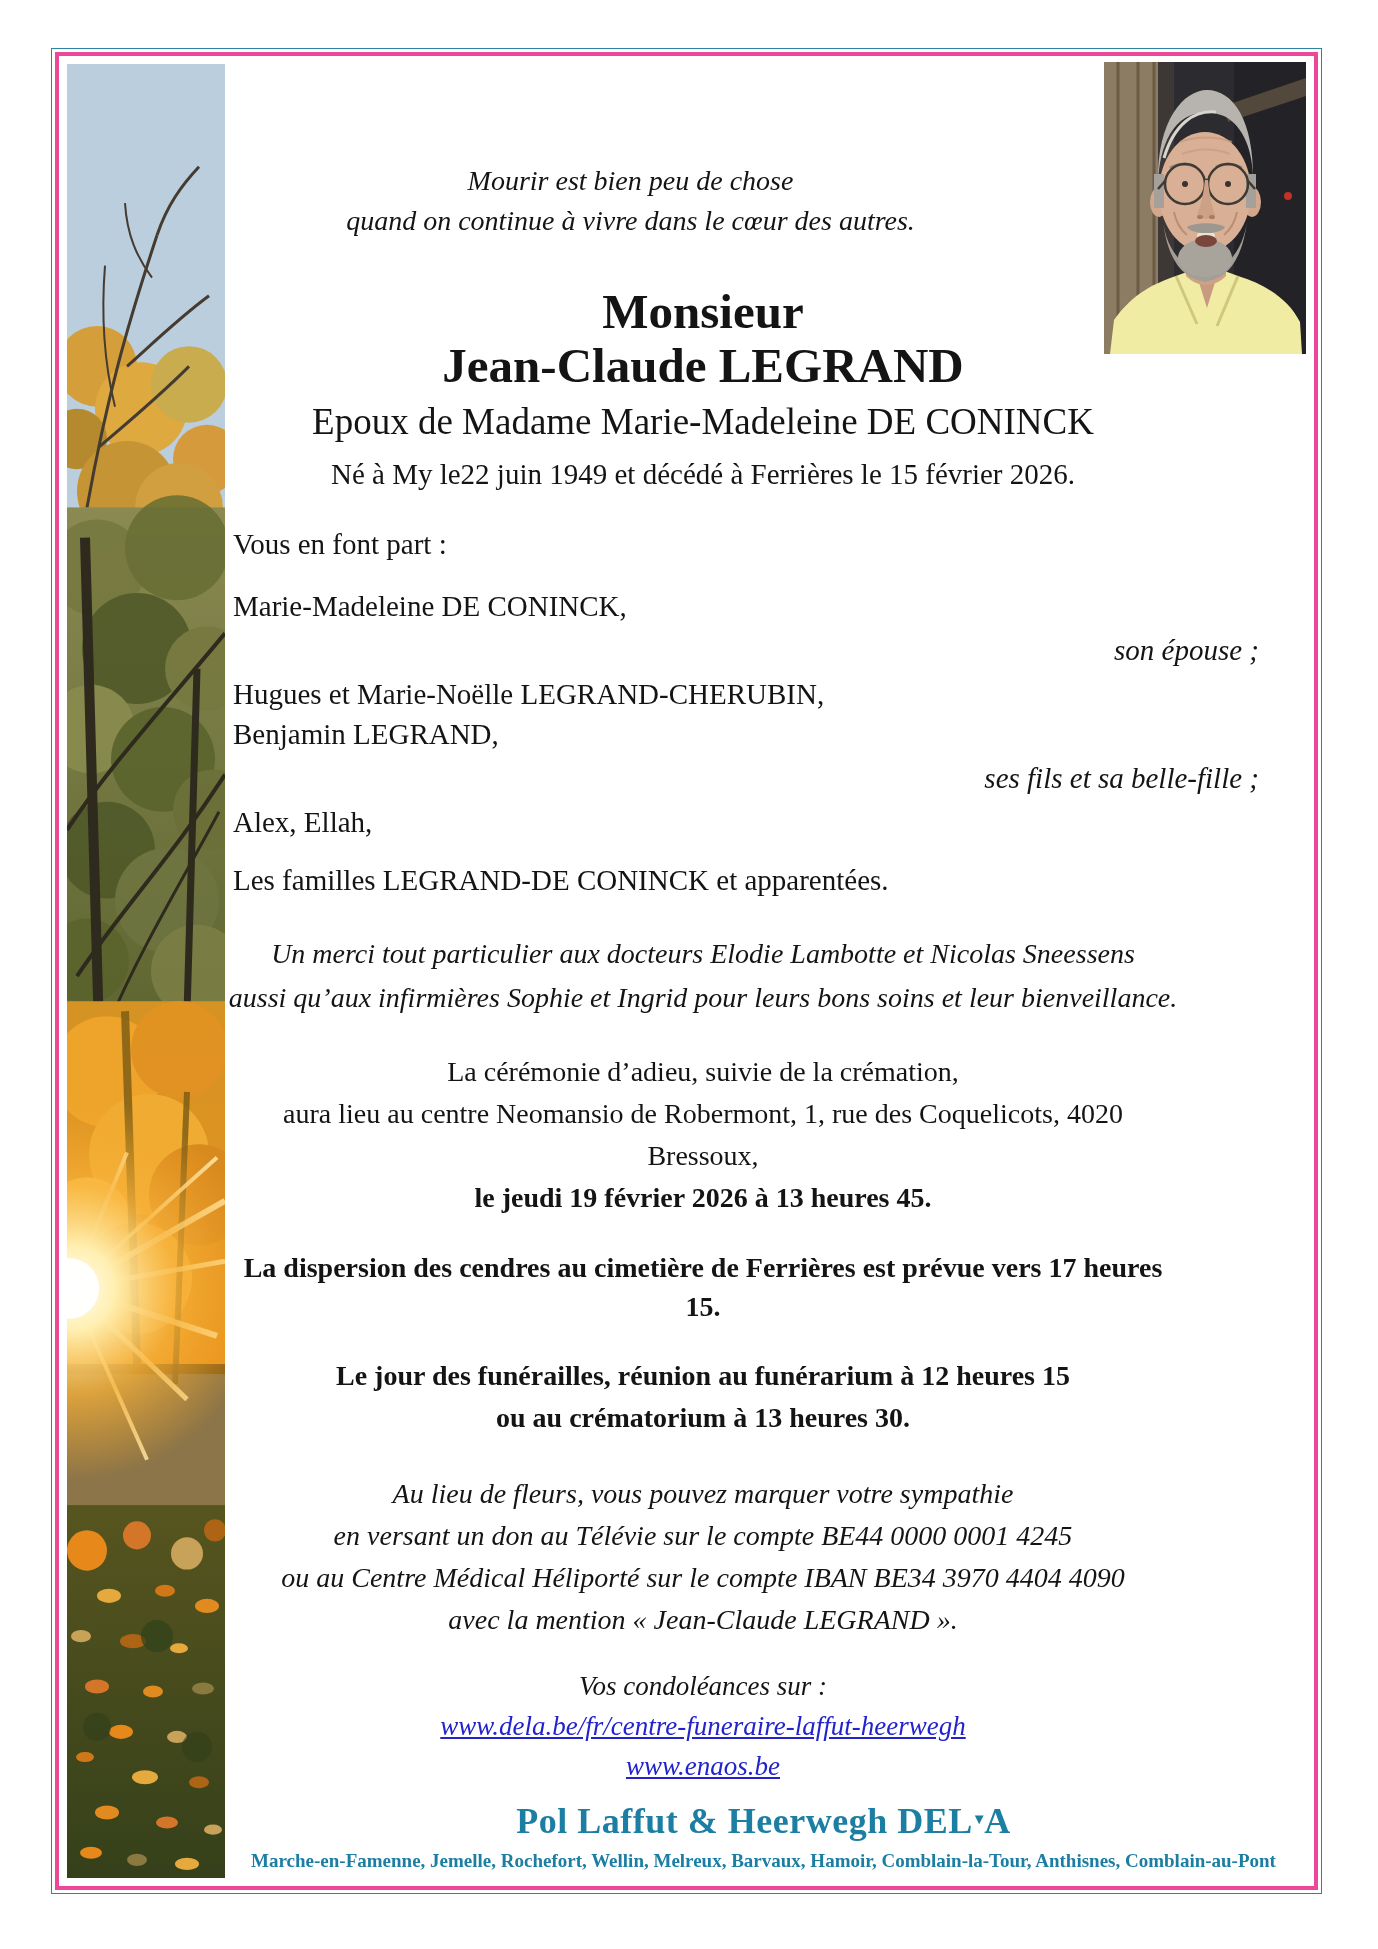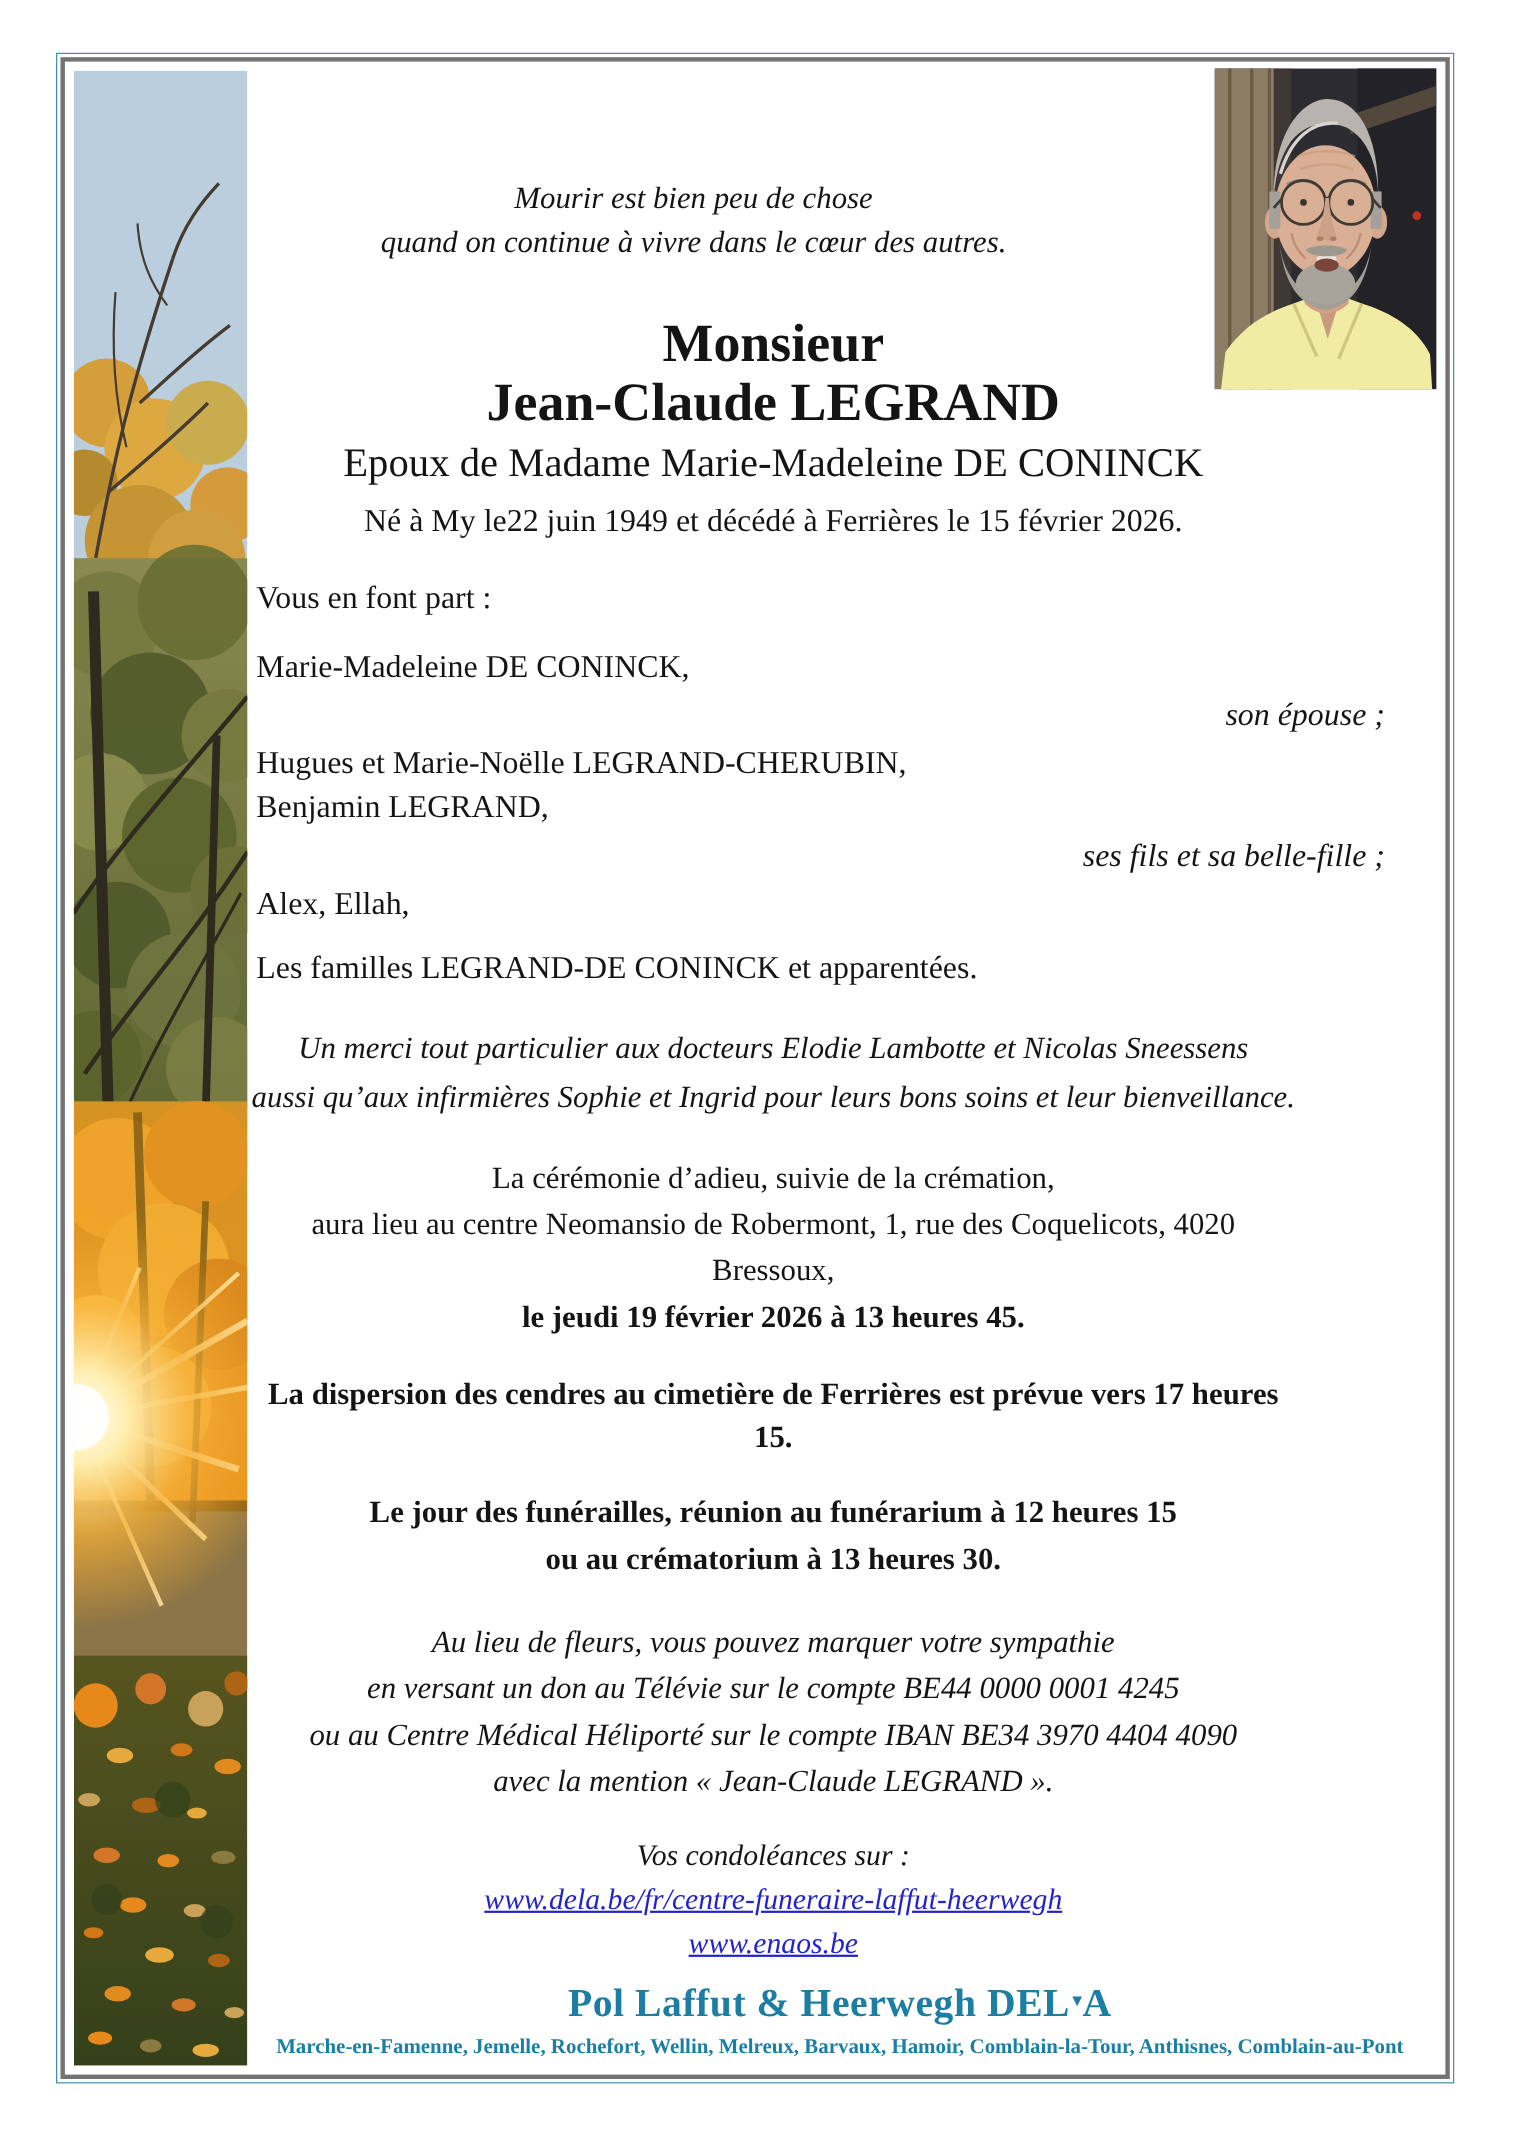--- a/index.html
+++ b/index.html
@@ -7,21 +7,21 @@
     position:relative;
     width:1378px;height:1949px;
     background:#ffffff;
     font-family:"Liberation Serif","DejaVu Serif",serif;
     color:#141414;
     overflow:hidden;
   }
   .frame{
     position:absolute;left:55px;top:52px;
     width:1255px;height:1830px;
-    border:4px solid #737373;
+    border:4px solid #ec4899;
     outline:1px solid #2f83a7;
     outline-offset:3px;
     background:#ffffff;
   }
   .photo-strip{
     position:absolute;left:8px;top:8px;bottom:8px;width:158px;
     overflow:hidden;
   }
   .photo-strip svg{display:block;width:100%;height:100%;}
   .portrait{

